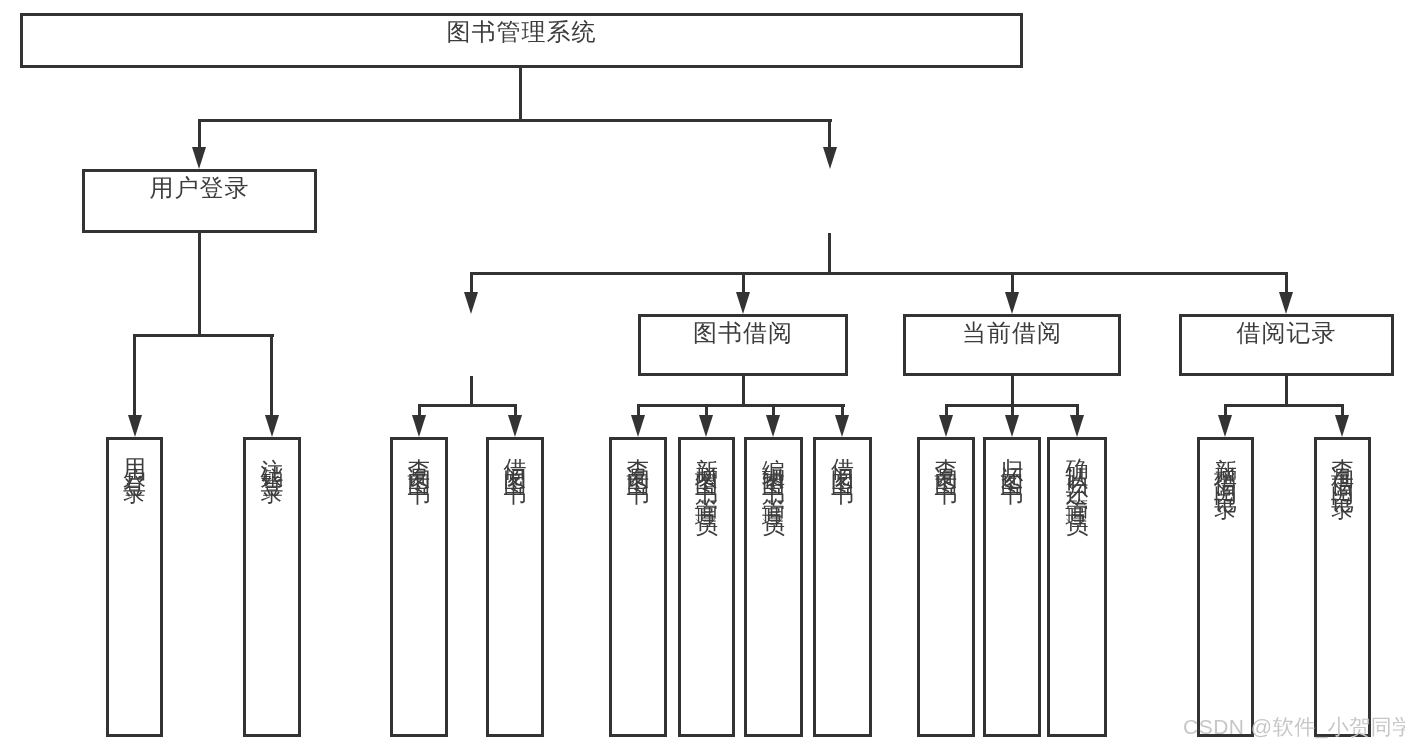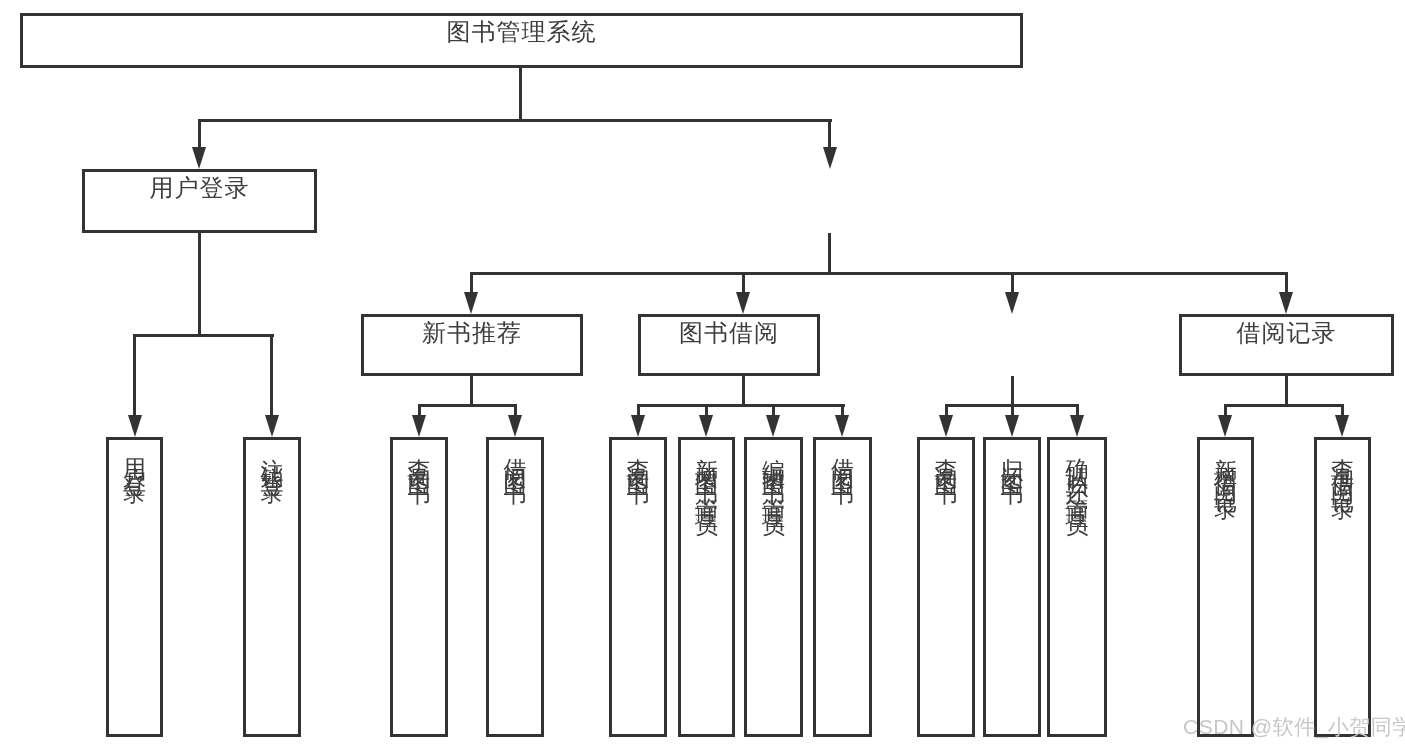--- a/index.html
+++ b/index.html
@@ -92,25 +92,25 @@
   <i class="hl" style="left:470px; top:272px; width:818px;"></i>
   <i class="vl" style="left:470px; top:272px; height:20px;"></i>
   <i class="ar" style="left:464px; top:292px;"></i>
   <i class="vl" style="left:742px; top:272px; height:20px;"></i>
   <i class="ar" style="left:736px; top:292px;"></i>
   <i class="vl" style="left:1011px; top:272px; height:20px;"></i>
   <i class="ar" style="left:1005px; top:292px;"></i>
   <i class="vl" style="left:1285px; top:272px; height:20px;"></i>
   <i class="ar" style="left:1279px; top:292px;"></i>
 
-  <div class="bx" style="left:361px; top:314px; width:222px; height:62px;">
-    <span class="lb">新书推荐</span>
+  <div class="bx" style="left:638px; top:314px; width:210px; height:62px;">
+    <span class="lb">图书借阅</span>
   </div>
-  <div class="bx" style="left:638px; top:314px; width:182px; height:62px;">
-    <span class="lb">图书借阅</span>
+  <div class="bx" style="left:903px; top:314px; width:218px; height:62px;">
+    <span class="lb">当前借阅</span>
   </div>
   <div class="bx" style="left:1179px; top:314px; width:215px; height:62px;">
     <span class="lb">借阅记录</span>
   </div>
 
   <i class="vl" style="left:470px; top:376px; height:28px;"></i>
   <i class="hl" style="left:418px; top:404px; width:99px;"></i>
   <i class="vl" style="left:418px; top:404px; height:11px;"></i>
   <i class="ar" style="left:412px; top:415px;"></i>
   <i class="vl" style="left:514px; top:404px; height:11px;"></i>

